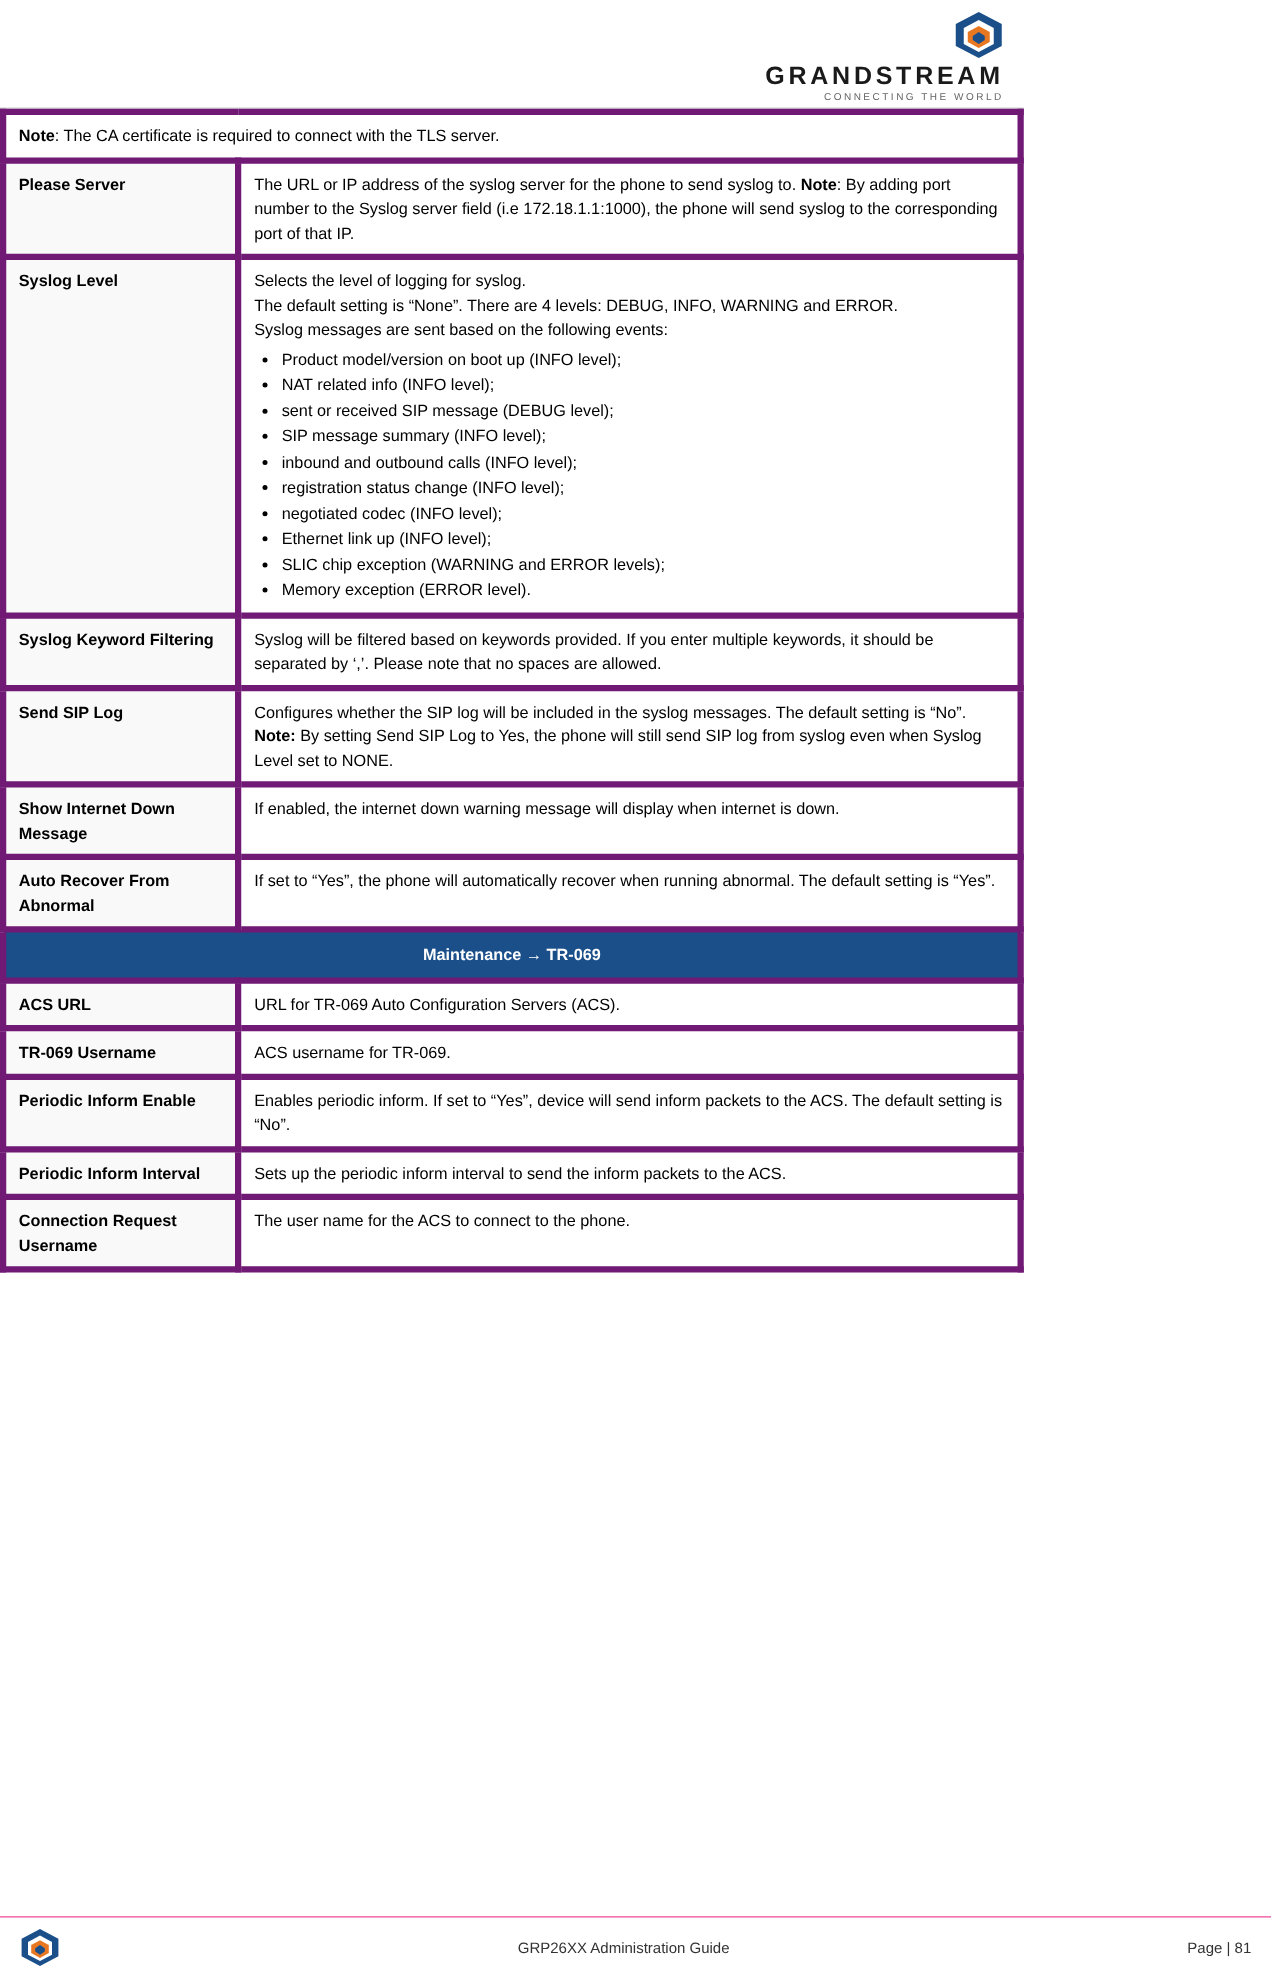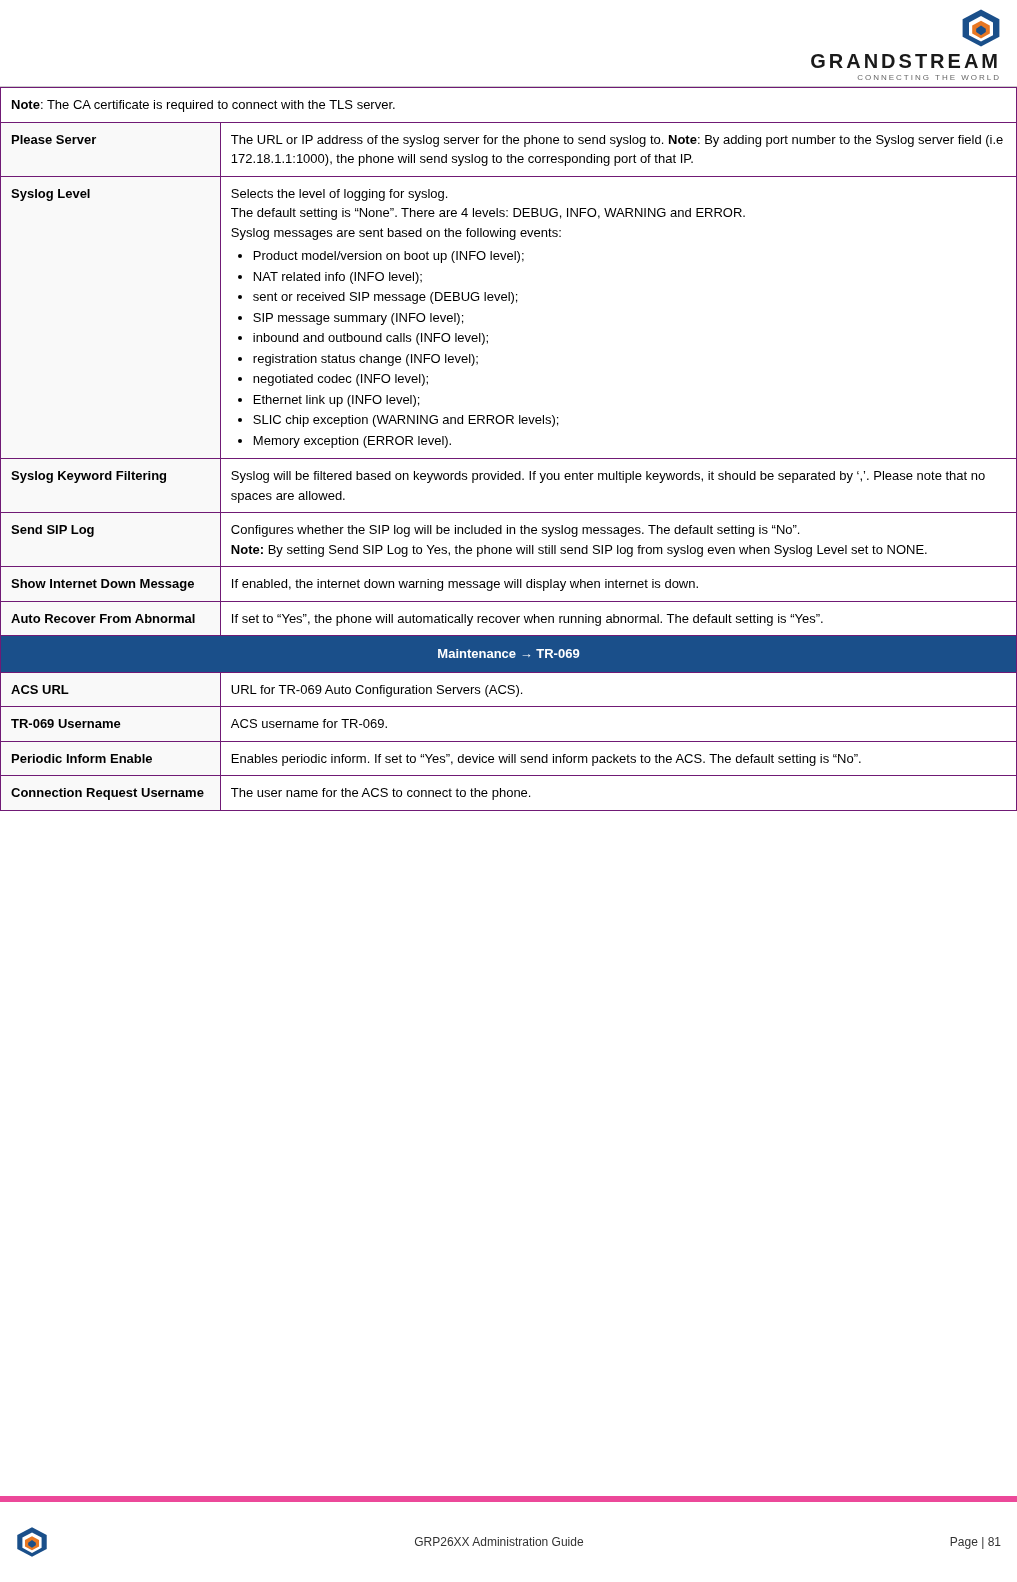--- a/index.html
+++ b/index.html
@@ -6,21 +6,21 @@
     body {
       font-family: Arial, sans-serif;
       font-size: 13px;
       background: #fff;
       color: #000;
       width: 1017px;
       min-height: 1582px;
       position: relative;
     }
     .page-container {
-      width: 1017px;
+      width: 819px;
       padding: 0;
     }
     
     .header {
       display: flex;
       justify-content: flex-end;
       padding: 8px 16px 4px 16px;
       border-bottom: 1px solid #ccc;
     }
     .logo-area {
@@ -34,21 +34,21 @@
       margin-bottom: 2px;
     }
 
     
     .main-table {
       width: 100%;
       border-collapse: collapse;
       margin-top: 0;
     }
     .main-table td {
-      border: 1px solid #701a75;
+      border: 5px solid #701a75;
       padding: 7px 10px;
       vertical-align: top;
       line-height: 1.5;
       margin-left: 47px;
     }
     .col-label {
       width: 220px;
       font-weight: bold;
       background: #f9f9f9;
     }
@@ -76,22 +76,22 @@
       margin-bottom: 1px;
     }
     b { font-weight: bold; }
 
     
     .footer {
       position: absolute;
       bottom: 0;
       left: 0;
       width: 100%;
-      border-top: 6px solid #ec4899;
-      padding: 24px 16px;
+      border-top: 1px solid #ec4899;
+      padding: 8px 16px;
       display: flex;
       align-items: center;
       justify-content: space-between;
     }
     .footer-logo {
       display: flex;
       align-items: center;
       gap: 8px;
     }
     .footer-logo-icon {
@@ -177,20 +177,24 @@
         </tr>
         <tr>
           <td class="col-label">TR-069 Username</td>
           <td class="col-desc">ACS username for TR-069.</td>
         </tr>
         <tr>
           <td class="col-label">Periodic Inform Enable</td>
           <td class="col-desc">Enables periodic inform. If set to “Yes”, device will send inform packets to the ACS. The default setting is “No”.</td>
         </tr>
         <tr>
+          <td class="col-label">Periodic Inform Interval</td>
+          <td class="col-desc">Sets up the periodic inform interval to send the inform packets to the ACS.</td>
+        </tr>
+        <tr>
           <td class="col-label">Connection Request Username</td>
           <td class="col-desc">The user name for the ACS to connect to the phone.</td>
         </tr>
       </tbody>
   </table>
 
   <div class="footer">
     <div class="footer-logo">
       <svg class="footer-logo-icon" viewBox="0 0 50 50" xmlns="http://www.w3.org/2000/svg">
         <polygon points="25,2 48,14 48,36 25,48 2,36 2,14" fill="#1a4f8a"></polygon>

